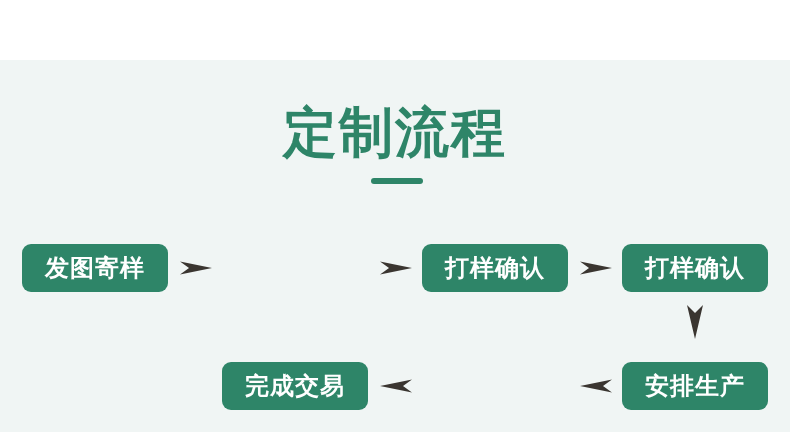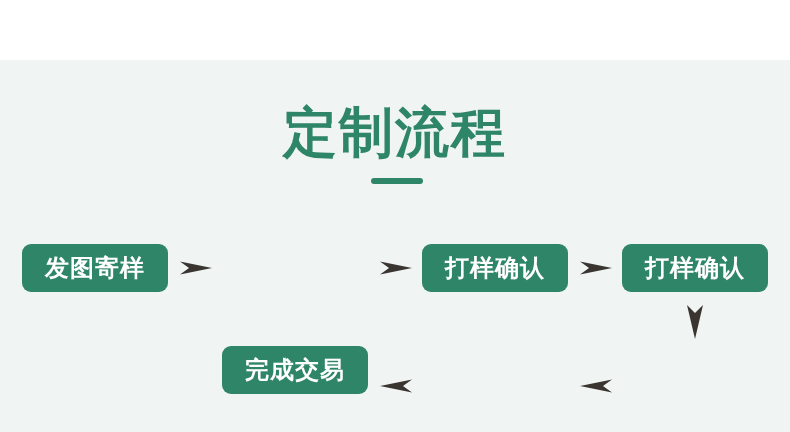--- a/index.html
+++ b/index.html
@@ -71,21 +71,21 @@
     font-weight: bold;
     letter-spacing: 1px;
     display: flex;
     align-items: center;
     justify-content: center;
     box-sizing: border-box;
     font-family: "DejaVu Sans", "Liberation Sans", sans-serif;
   }
 
   .row1 { top: 196px; }
-  .row2 { top: 298px; }
+  .row2 { top: 314px; }
 
   .col1 { left: 22px; }
   .col2 { left: 222px; }
   .col3 { left: 422px; }
   .col4 { left: 622px; }
 
   
   .arrow {
     position: absolute;
     width: 34px;
@@ -149,20 +149,23 @@
 
   <div class="arrow-down">
     <svg viewBox="0 0 28 36" xmlns="http://www.w3.org/2000/svg">
       <path d="M6 1 L14 35 L22 1 L14 9 Z" fill="#3a3530"></path>
     </svg>
   </div>
 
   <div class="flow-box row2 col2">
     <span>完成交易</span>
   </div>
+  <div class="flow-box row2 col4">
+    <span>安排生产</span>
+  </div>
 
   <div class="arrow arrow-h2 arrow-c">
     <svg viewBox="0 0 34 26" xmlns="http://www.w3.org/2000/svg">
       <path d="M33 6.5 L1 13 L33 19.5 L24 13 Z" fill="#3a3530"></path>
     </svg>
   </div>
   <div class="arrow arrow-h2 arrow-b">
     <svg viewBox="0 0 34 26" xmlns="http://www.w3.org/2000/svg">
       <path d="M33 6.5 L1 13 L33 19.5 L24 13 Z" fill="#3a3530"></path>
     </svg>

